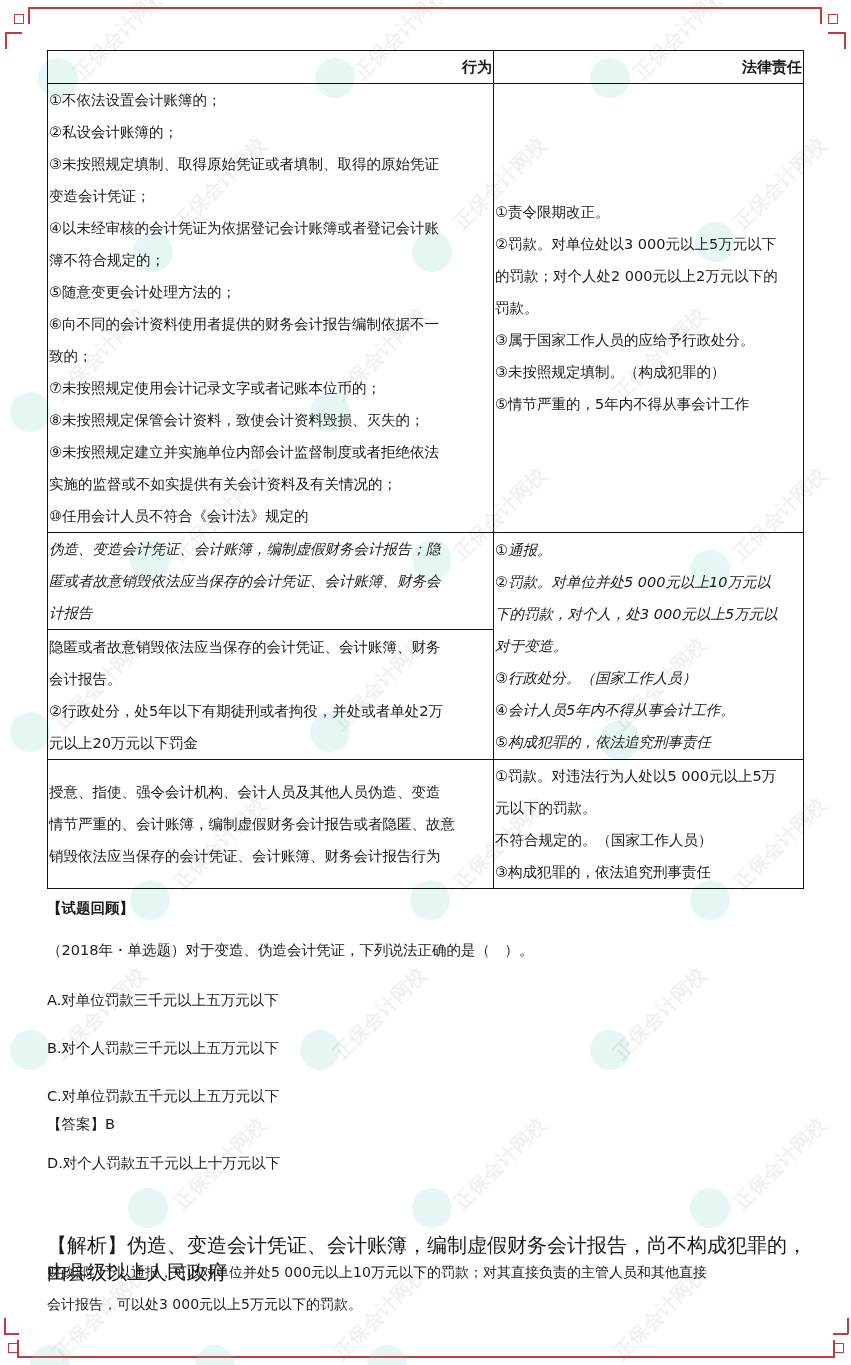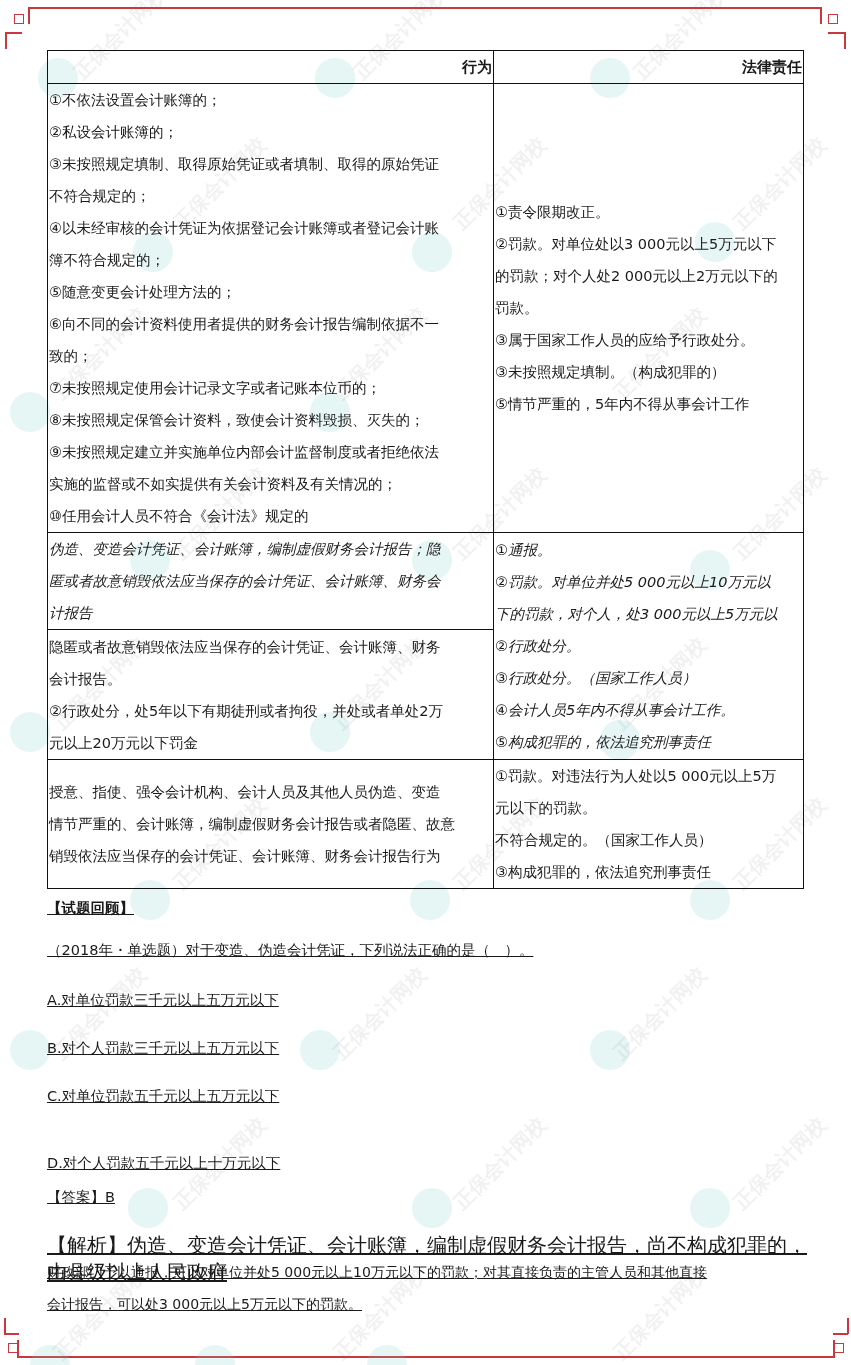--- a/index.html
+++ b/index.html
@@ -24,21 +24,21 @@
       position: absolute; left: 47px; top: 50px; width: 756px;
       border-collapse: collapse; table-layout: fixed; font-size: 14.5px;
     }
     table.law td, table.law th {
       border: 1.5px solid #111; vertical-align: middle; padding: 0 1px;
       line-height: 32px; text-align: left;
     }
     table.law th { height: 32px; text-align: right; font-weight: bold; font-size: 15px; }
     .line { display: block; }
 
-    .below { position: absolute; left: 47px; width: 760px; font-size: 14.5px; text-decoration: underline; }
+    .below { position: absolute; left: 47px; width: 760px; font-size: 14.5px; }
     .section-head { font-weight: bold; }
   </style>
 </head>
 <body>
 
 <div>
   <div class="frame-line" style="left:28px;top:7px;width:368px;height:1.5px;"></div>
   <div class="frame-line" style="left:395px;top:7px;width:425px;height:1.5px;"></div>
   <div class="frame-line" style="left:17px;top:1356px;width:486px;height:1.5px;"></div>
   <div class="frame-line" style="left:500px;top:1356px;width:335px;height:1.5px;"></div>
@@ -130,21 +130,21 @@
       <tr>
     <th>行为</th>
     <th>法律责任</th>
   </tr>
 
   <tr style="height:449px;">
     <td>
       <span class="line">①不依法设置会计账簿的；</span>
       <span class="line">②私设会计账簿的；</span>
       <span class="line">③未按照规定填制、取得原始凭证或者填制、取得的原始凭证</span>
-      <span class="line">不符合规定的；</span>
+      <span class="line">变造会计凭证；</span>
       <span class="line">④以未经审核的会计凭证为依据登记会计账簿或者登记会计账</span>
       <span class="line">簿不符合规定的；</span>
       <span class="line">⑤随意变更会计处理方法的；</span>
       <span class="line">⑥向不同的会计资料使用者提供的财务会计报告编制依据不一</span>
       <span class="line">致的；</span>
       <span class="line">⑦未按照规定使用会计记录文字或者记账本位币的；</span>
       <span class="line">⑧未按照规定保管会计资料，致使会计资料毁损、灭失的；</span>
       <span class="line">⑨未按照规定建立并实施单位内部会计监督制度或者拒绝依法</span>
       <span class="line">实施的监督或不如实提供有关会计资料及有关情况的；</span>
       <span class="line">⑩任用会计人员不符合《会计法》规定的</span>
@@ -163,21 +163,21 @@
   <tr style="height:96px;font-style:italic;">
     <td>
       <span class="line">伪造、变造会计凭证、会计账簿，编制虚假财务会计报告；隐</span>
       <span class="line">匿或者故意销毁依法应当保存的会计凭证、会计账簿、财务会</span>
       <span class="line">计报告</span>
     </td>
     <td rowspan="2">
       <span class="line">①通报。</span>
       <span class="line">②罚款。对单位并处5 000元以上10万元以</span>
       <span class="line">下的罚款，对个人，处3 000元以上5万元以</span>
-      <span class="line">②行政处分。</span>
+      <span class="line">对于变造。</span>
       <span class="line">③行政处分。（国家工作人员）</span>
       <span class="line">④会计人员5年内不得从事会计工作。</span>
       <span class="line">⑤构成犯罪的，依法追究刑事责任</span>
     </td>
   </tr>
   <tr style="height:130px;">
     <td>
       <span class="line">隐匿或者故意销毁依法应当保存的会计凭证、会计账簿、财务</span>
       <span class="line">会计报告。</span>
       <span class="line">②行政处分，处5年以下有期徒刑或者拘役，并处或者单处2万</span>
@@ -200,16 +200,16 @@
   </tr>
 </tbody>
   </table>
 
 <div class="below section-head" style="top:899px;">【试题回顾】</div>
 <div class="below" style="top:941px;">（2018年・单选题）对于变造、伪造会计凭证，下列说法正确的是（　）。</div>
 <div class="below" style="top:991px;">A.对单位罚款三千元以上五万元以下</div>
 <div class="below" style="top:1039px;">B.对个人罚款三千元以上五万元以下</div>
 <div class="below" style="top:1087px;">C.对单位罚款五千元以上五万元以下</div>
 <div class="below" style="top:1146px;margin-top:8px;">D.对个人罚款五千元以上十万元以下</div>
-<div class="below" style="top:1188px;">【答案】B</div>
+<div class="below" style="top:1115px;">【答案】B</div>
 <div class="below" style="top:1232px;font-size:20px;">【解析】伪造、变造会计凭证、会计账簿，编制虚假财务会计报告，尚不构成犯罪的，由县级以上人民政府</div>
 <div class="below" style="top:1264px;font-size:14px;">财政部门予以通报，可以对单位并处5 000元以上10万元以下的罚款；对其直接负责的主管人员和其他直接</div>
 <div class="below" style="top:1296px;font-size:14px;">会计报告，可以处3 000元以上5万元以下的罚款。</div>
 
 </body></html>

